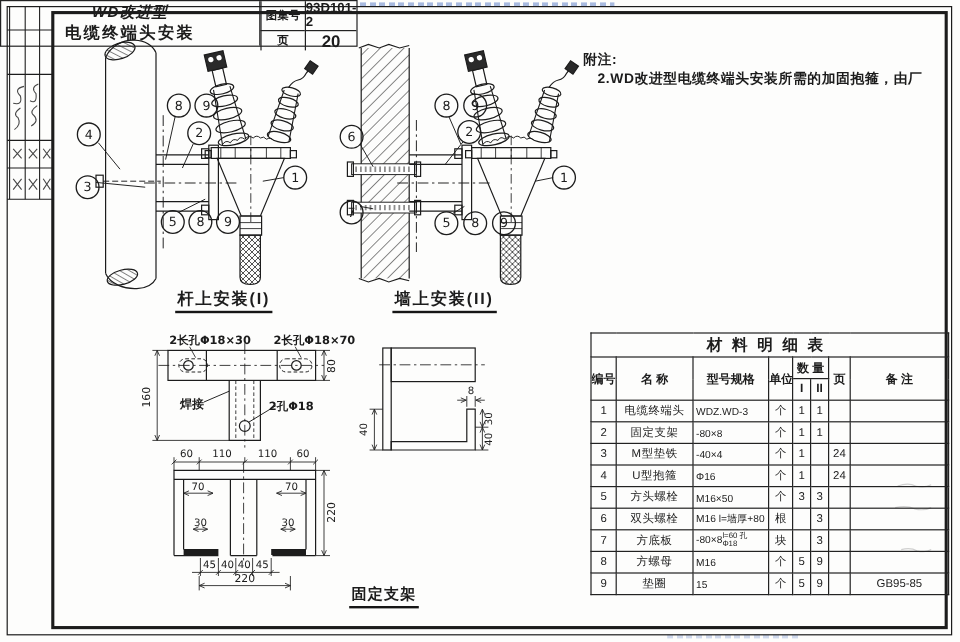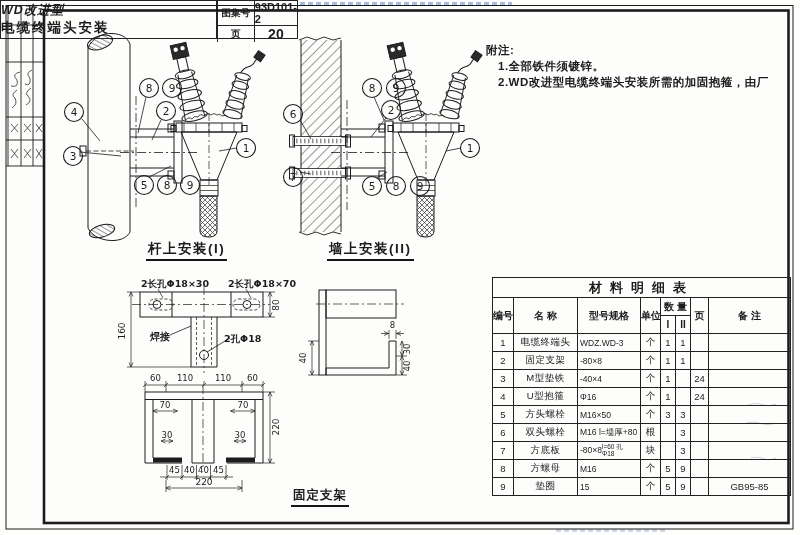--- a/index.html
+++ b/index.html
@@ -22,21 +22,21 @@
           overflow:hidden;white-space:nowrap;}
   #mat tr.ttl td{font-size:13px;font-weight:700;letter-spacing:8px;height:19px;}
   #mat tr.hd td{font-size:10px;font-weight:700;}
   #mat td.nm{font-size:9.5px;letter-spacing:0.5px;}
   #mat td.sp{text-align:left;padding-left:2px;font-size:8.5px;}
   #mat .sub{display:inline-block;font-size:6.5px;line-height:6.5px;width:28px;white-space:normal;
             vertical-align:middle;text-align:left;}
   
   #tblock{left:492px;top:481px;width:298px;height:39px;border:1.5px solid #222;display:flex;box-sizing:border-box;}
   #tblock .tmain{width:231px;border-right:1px solid #222;display:flex;flex-direction:column;
-                 justify-content:center;box-sizing:border-box;}
+                 align-items:center;justify-content:center;box-sizing:border-box;}
   #tblock .t1{font-size:12.5px;font-weight:700;font-style:italic;letter-spacing:1px;}
   #tblock .t2{font-size:13.5px;font-weight:700;letter-spacing:2px;}
   #tblock .tright{flex:1;display:grid;grid-template-columns:37px 1fr;grid-template-rows:1fr 1fr;box-sizing:border-box;}
   #tblock .tright div{border-left:1px solid #222;border-top:1px solid #222;display:flex;align-items:center;
                       justify-content:center;box-sizing:border-box;}
   #tblock .tright div.r1{border-top:none;}
   #tblock .lab{font-size:9.5px;font-weight:700;}
   #tblock .val{font-size:11px;font-weight:700;}
   #tblock .pgno{font-size:14px;font-weight:700;}
   
@@ -321,21 +321,20 @@
 
     <g stroke="#9a9a9a" fill="none" stroke-width="1" opacity="0.45">
       <path d="M748,405 q9,-3 15,0 q7,2 13,-1"></path>
       <path d="M746,423 q10,-2 16,1 q8,2 14,-1"></path>
       <path d="M751,458 q8,-2 13,1 q7,2 12,-1"></path>
     </g>
   </svg>
 
   <div id="notes" class="abs">
     <div>附注:</div>
-    <div class="n1">1.全部铁件须镀锌。</div>
     <div class="n2">2.WD改进型电缆终端头安装所需的加固抱箍，由厂</div>
   </div>
 
   <div class="abs cap" style="left:146px;top:240px;">杆上安装(I)</div>
   <div class="abs cap" style="left:327px;top:240px;">墙上安装(II)</div>
   <div class="abs cap2" style="left:291px;top:487px;">固定支架</div>
 
   <div id="mat" class="abs">
     <table>
       <colgroup>

